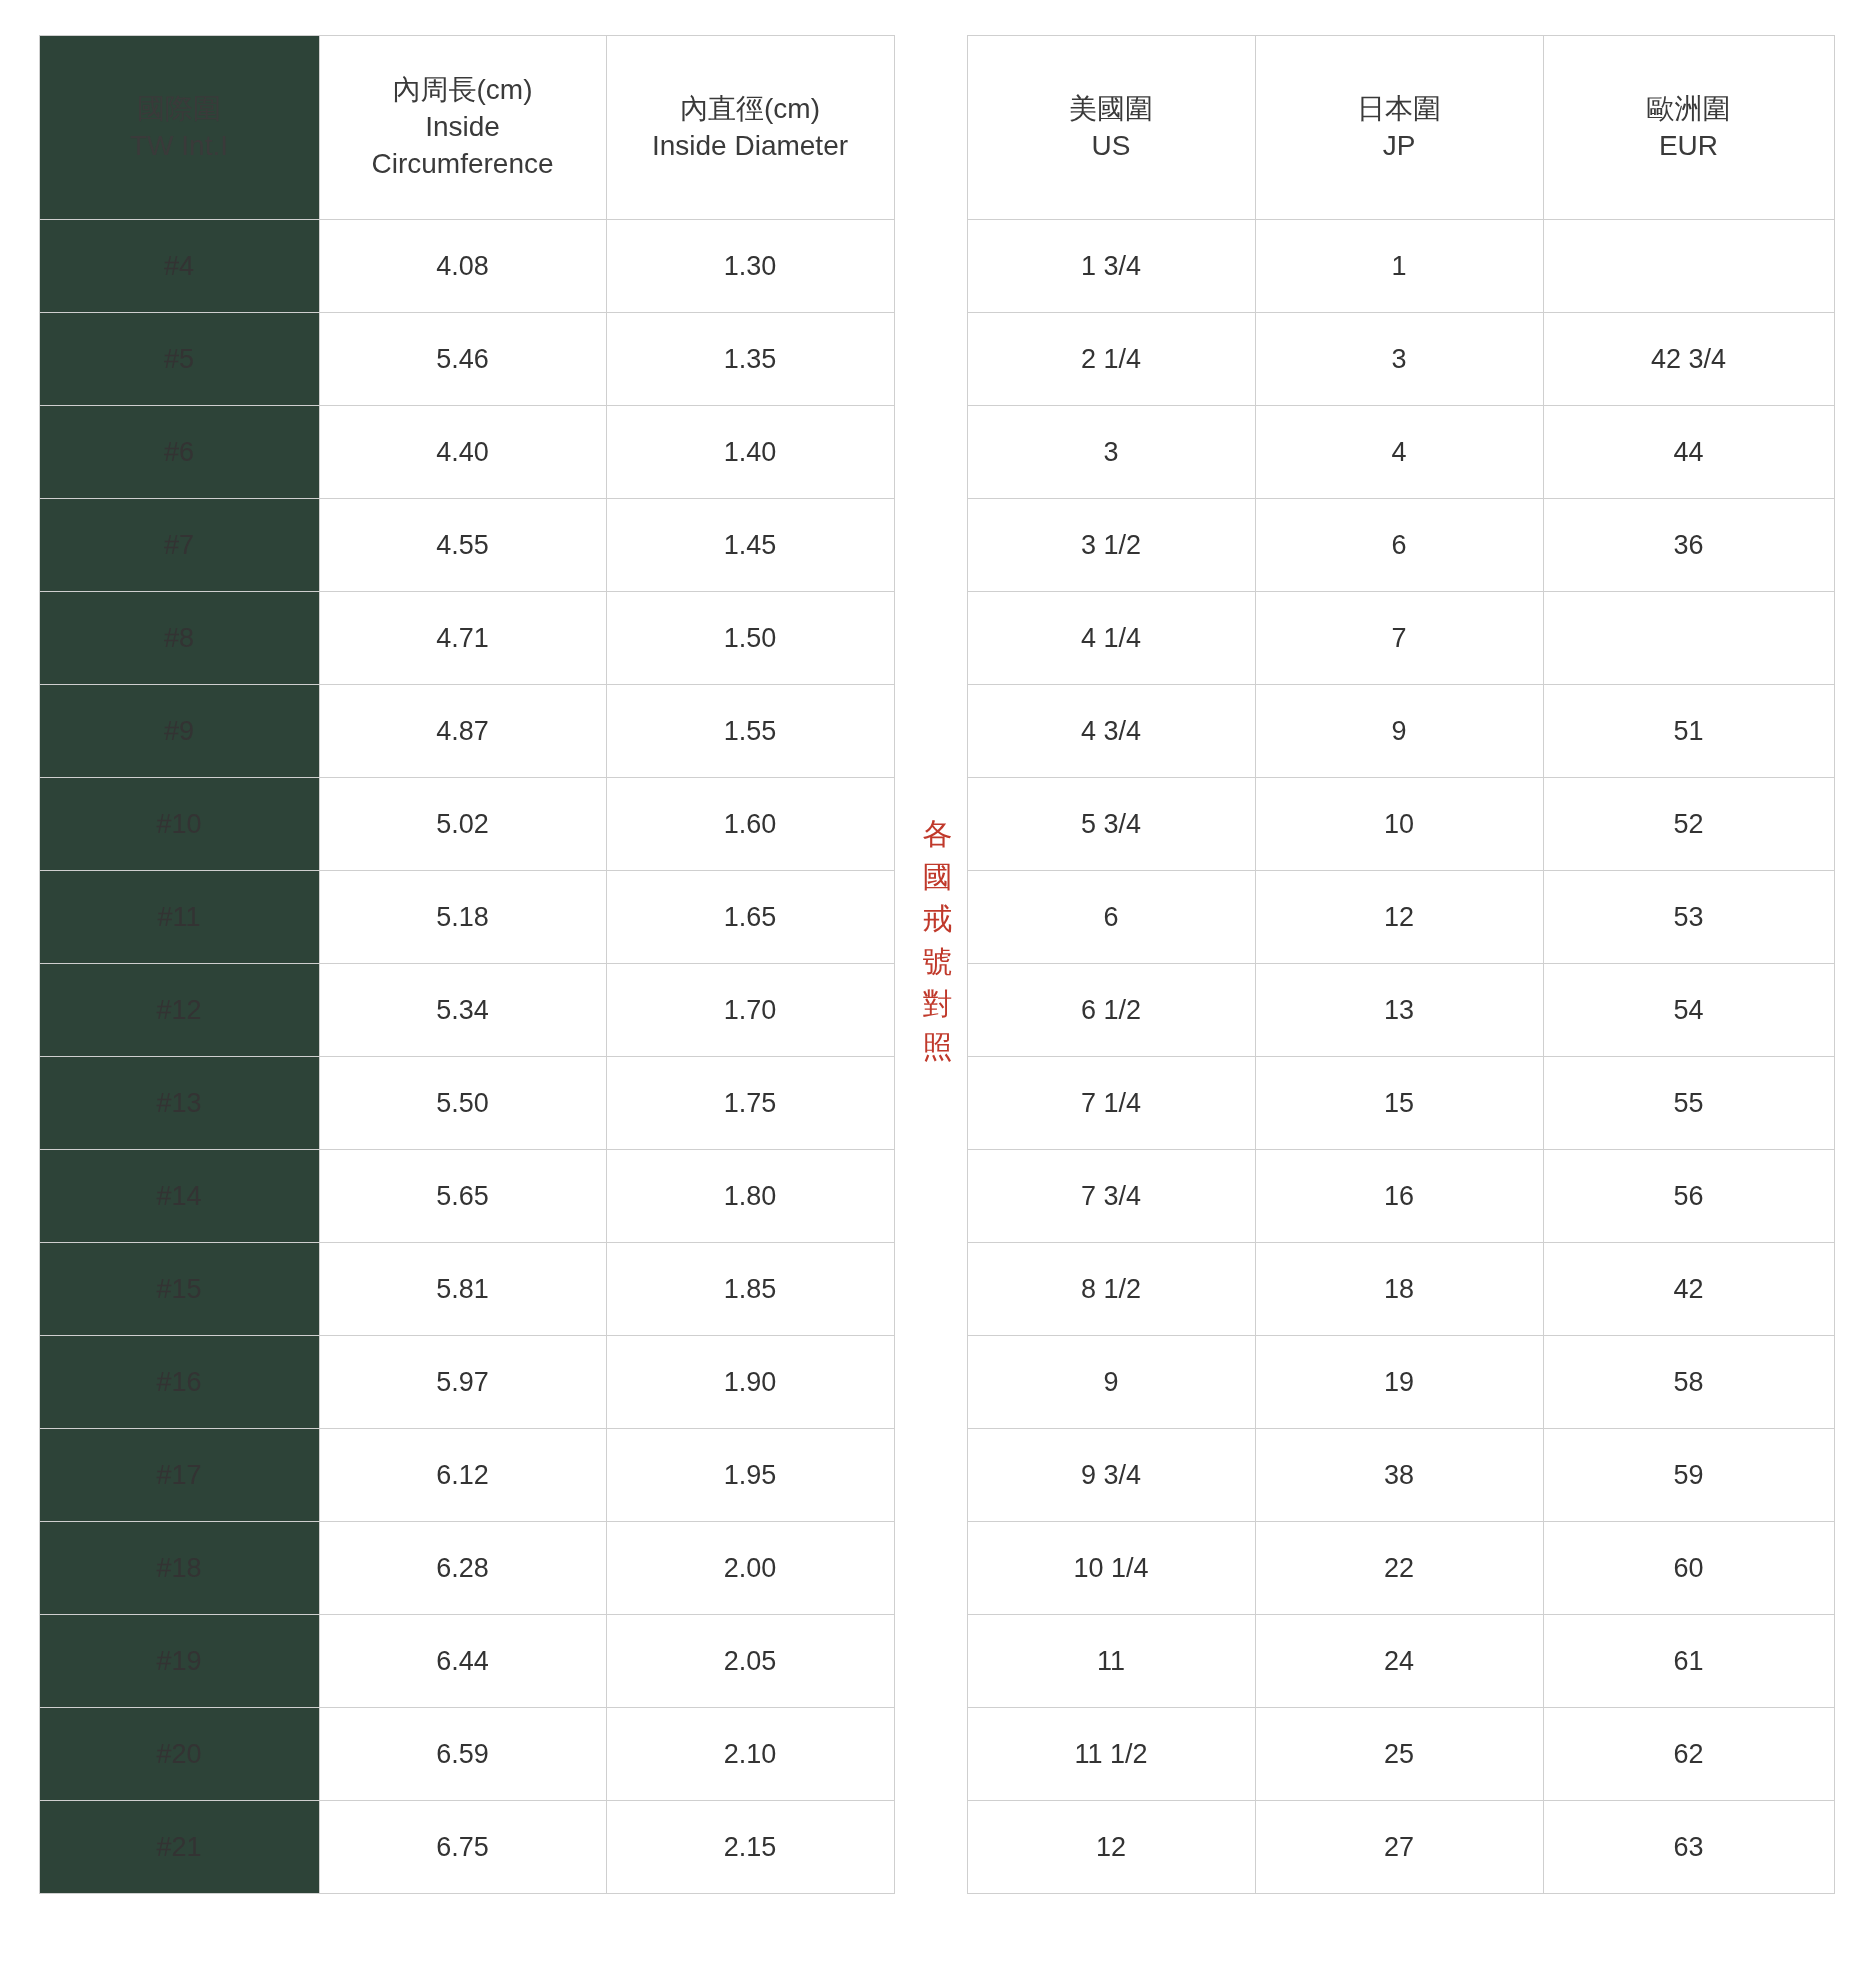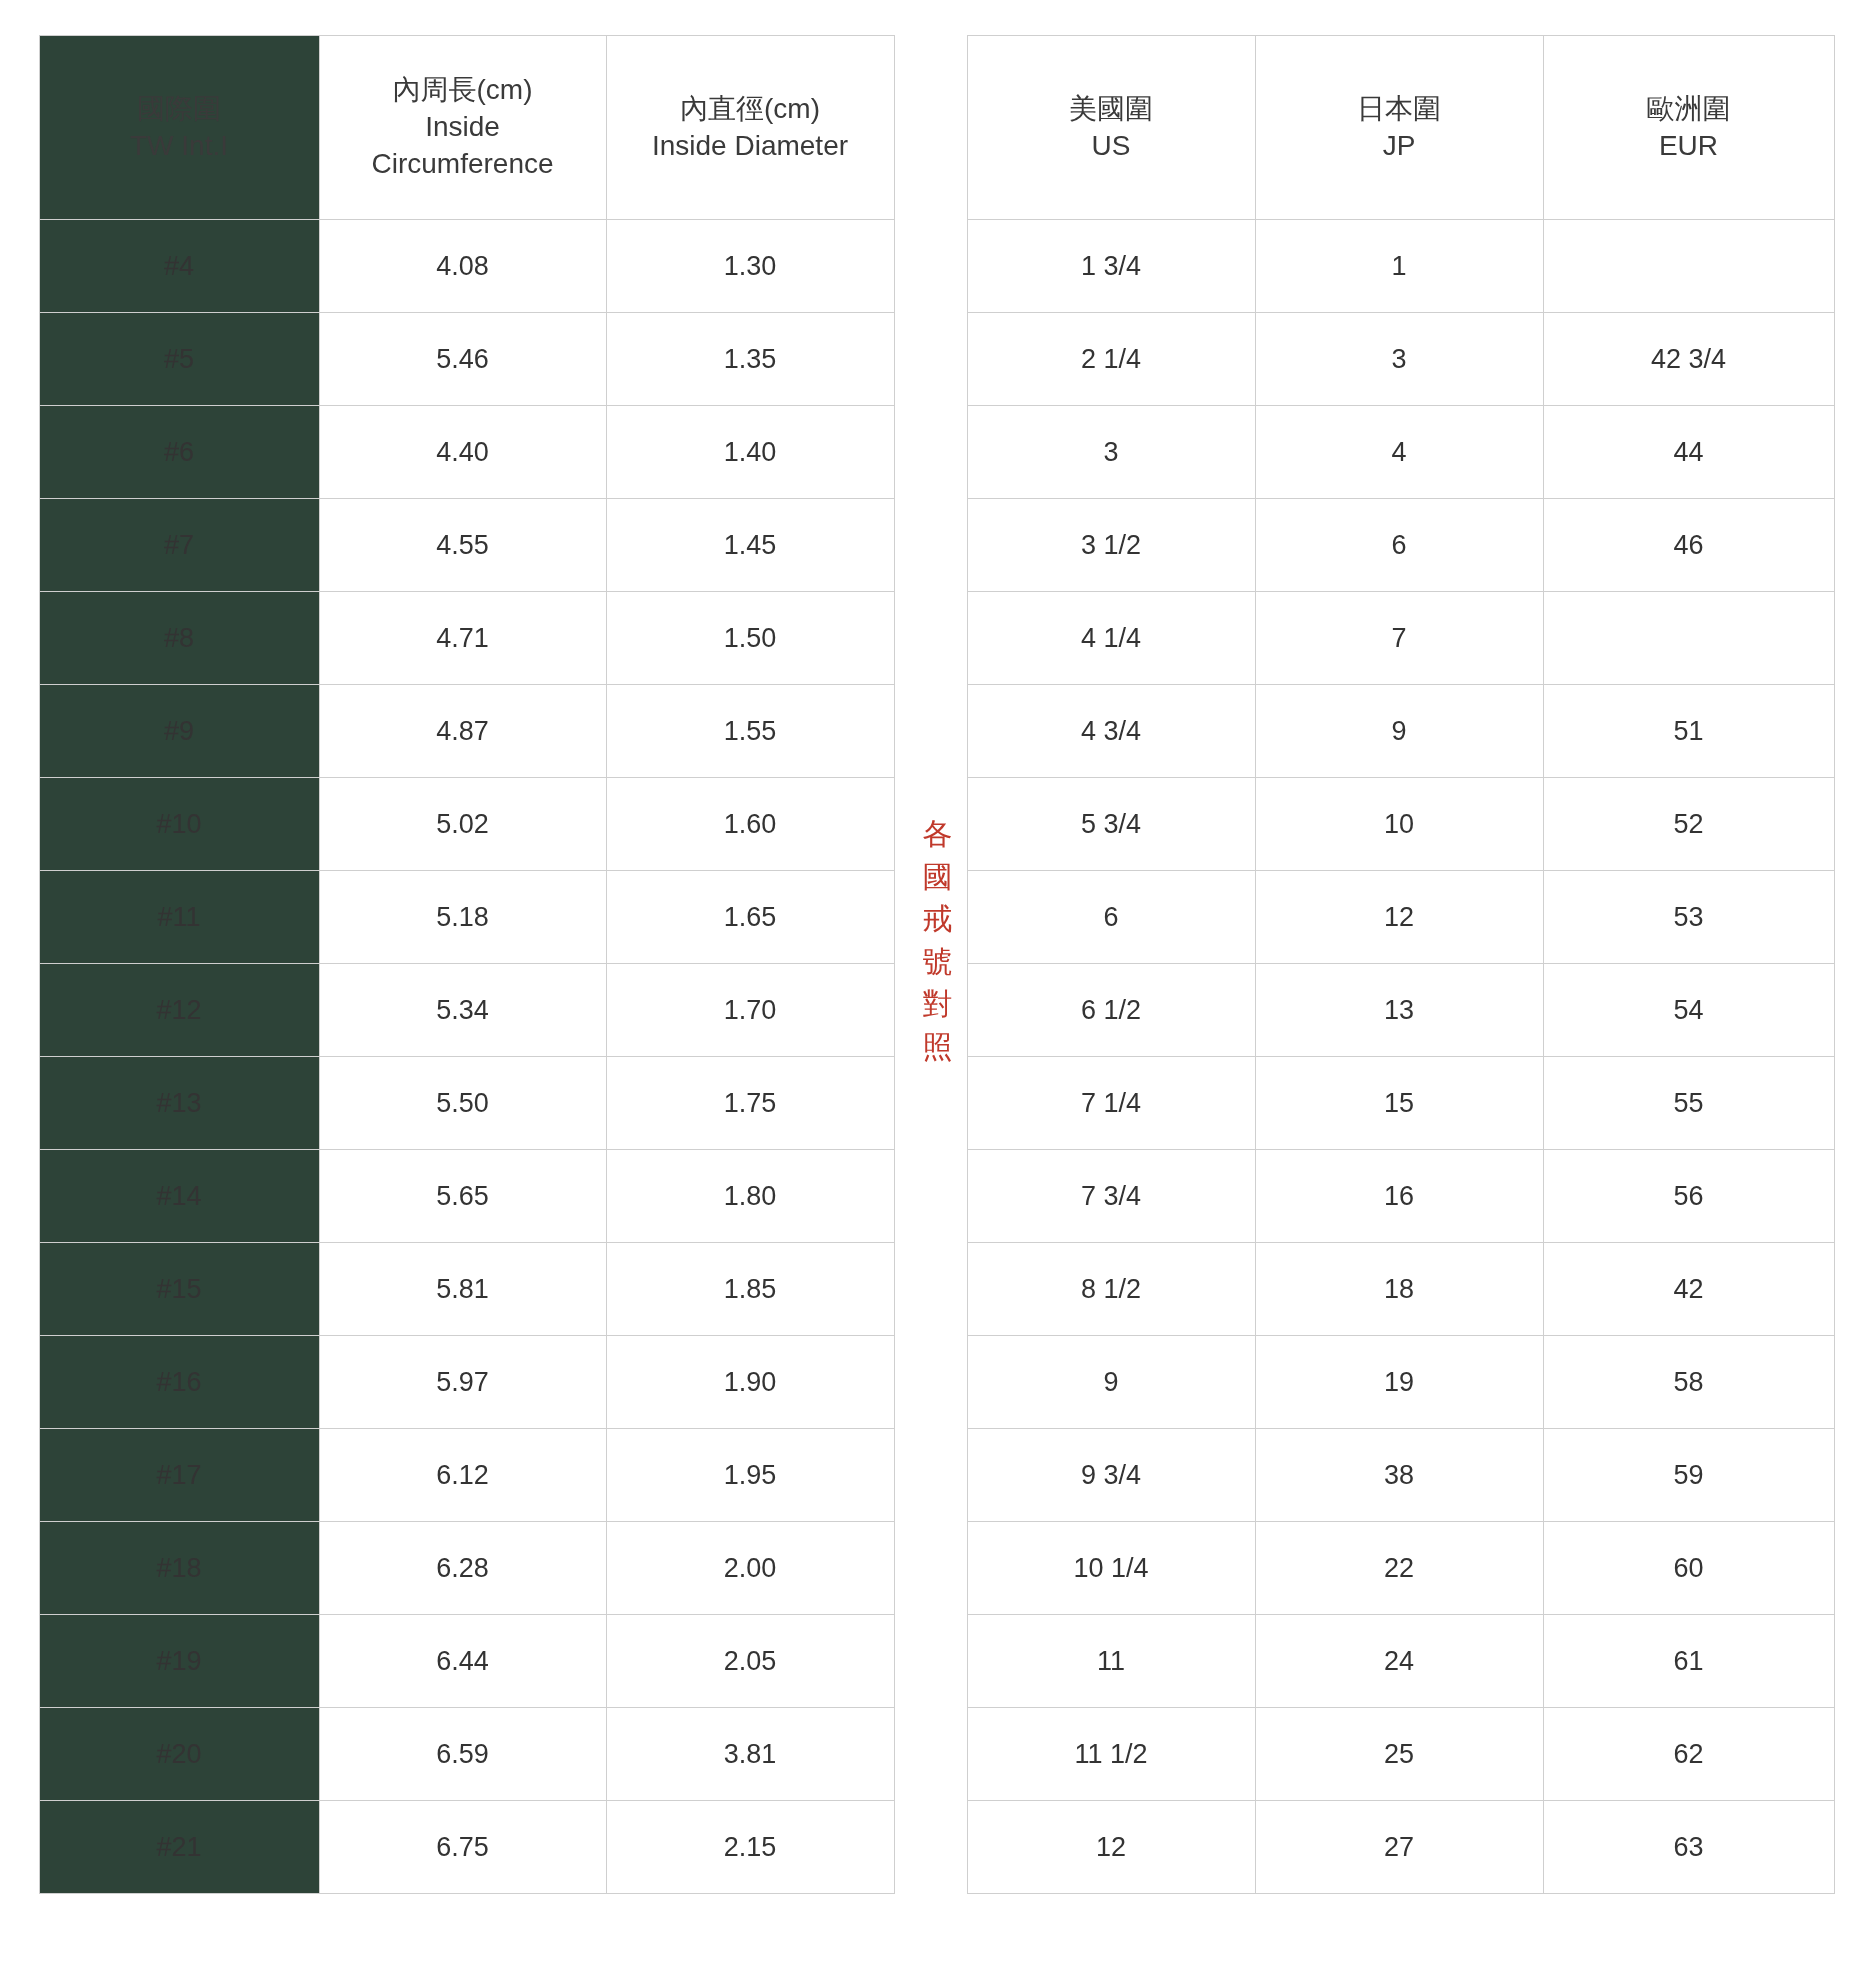--- a/index.html
+++ b/index.html
@@ -174,21 +174,21 @@
             <td>4</td>
             <td>44</td>
           </tr>
           <tr>
             <td class="tw-cell">#7</td>
             <td>4.55</td>
             <td>1.45</td>
             <td class="gap-cell"></td>
             <td>3 1/2</td>
             <td>6</td>
-            <td>46</td>
+            <td>36</td>
           </tr>
           <tr>
             <td class="tw-cell">#8</td>
             <td>4.71</td>
             <td>1.50</td>
             <td class="gap-cell"></td>
             <td>4 1/4</td>
             <td>7</td>
             <td></td>
           </tr>
@@ -287,21 +287,21 @@
             <td>6.44</td>
             <td>2.05</td>
             <td class="gap-cell"></td>
             <td>11</td>
             <td>24</td>
             <td>61</td>
           </tr>
           <tr>
             <td class="tw-cell">#20</td>
             <td>6.59</td>
-            <td>3.81</td>
+            <td>2.10</td>
             <td class="gap-cell"></td>
             <td>11 1/2</td>
             <td>25</td>
             <td>62</td>
           </tr>
           <tr>
             <td class="tw-cell">#21</td>
             <td>6.75</td>
             <td>2.15</td>
             <td class="gap-cell"></td>

